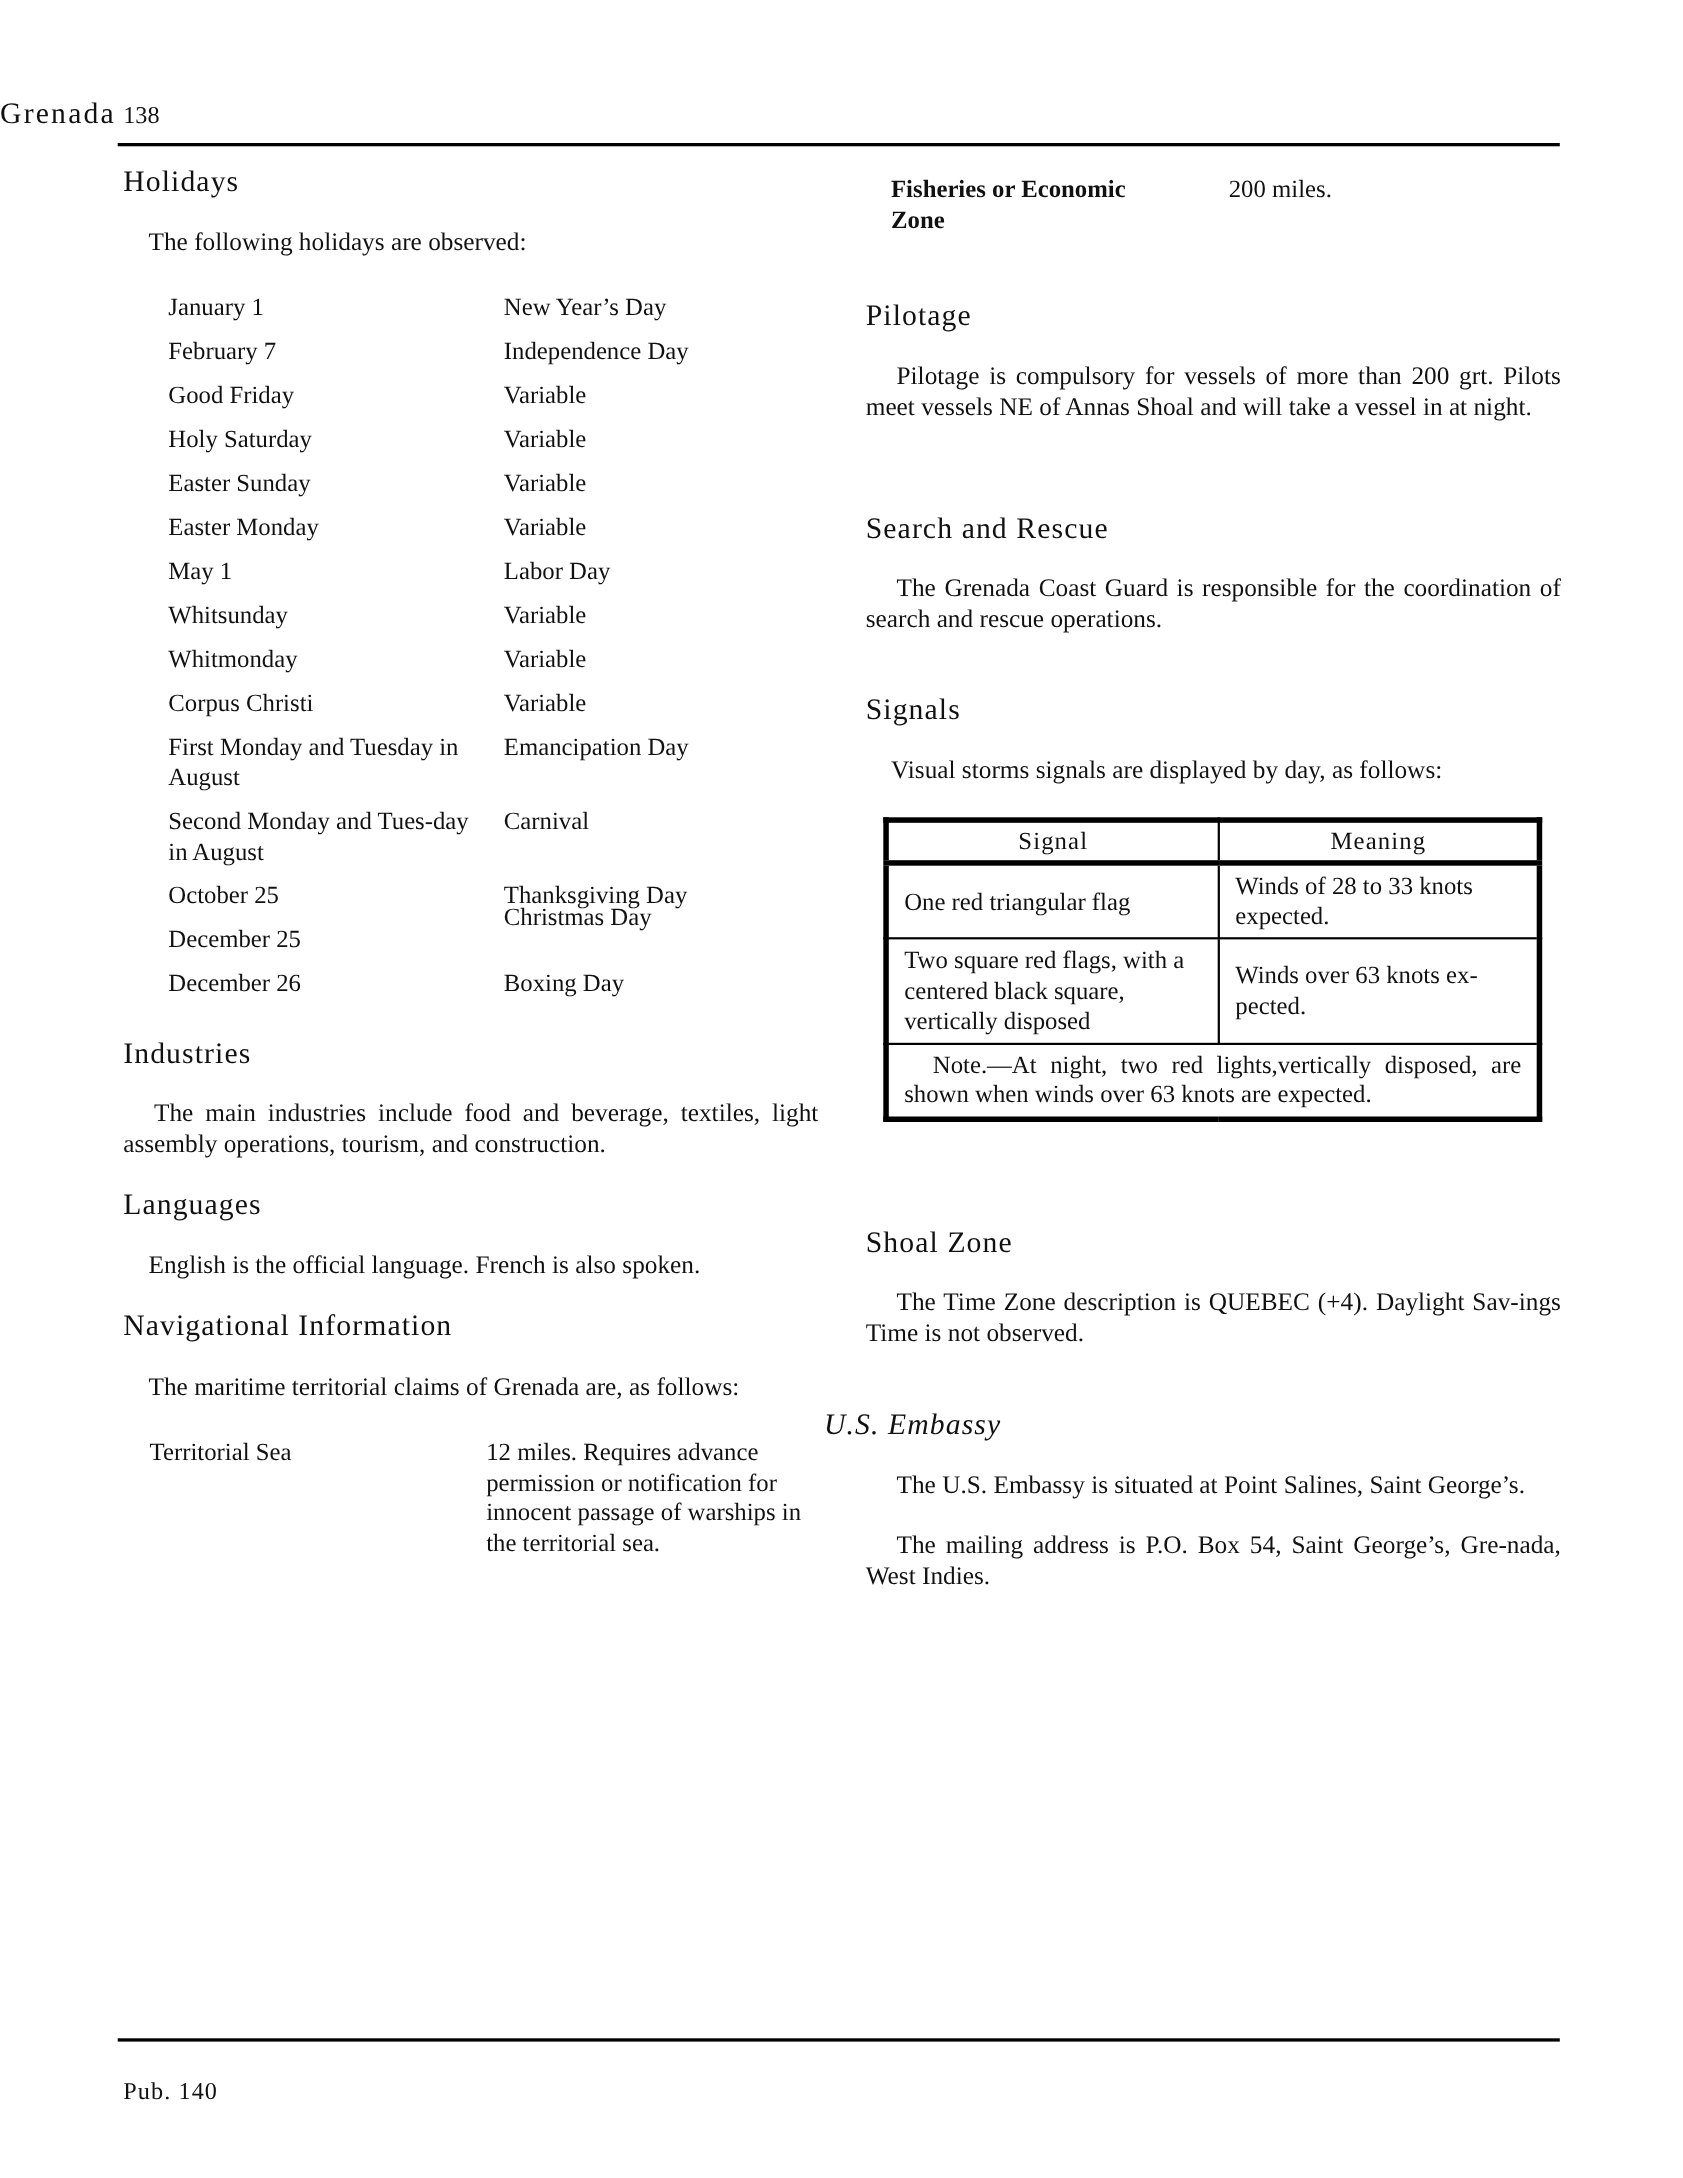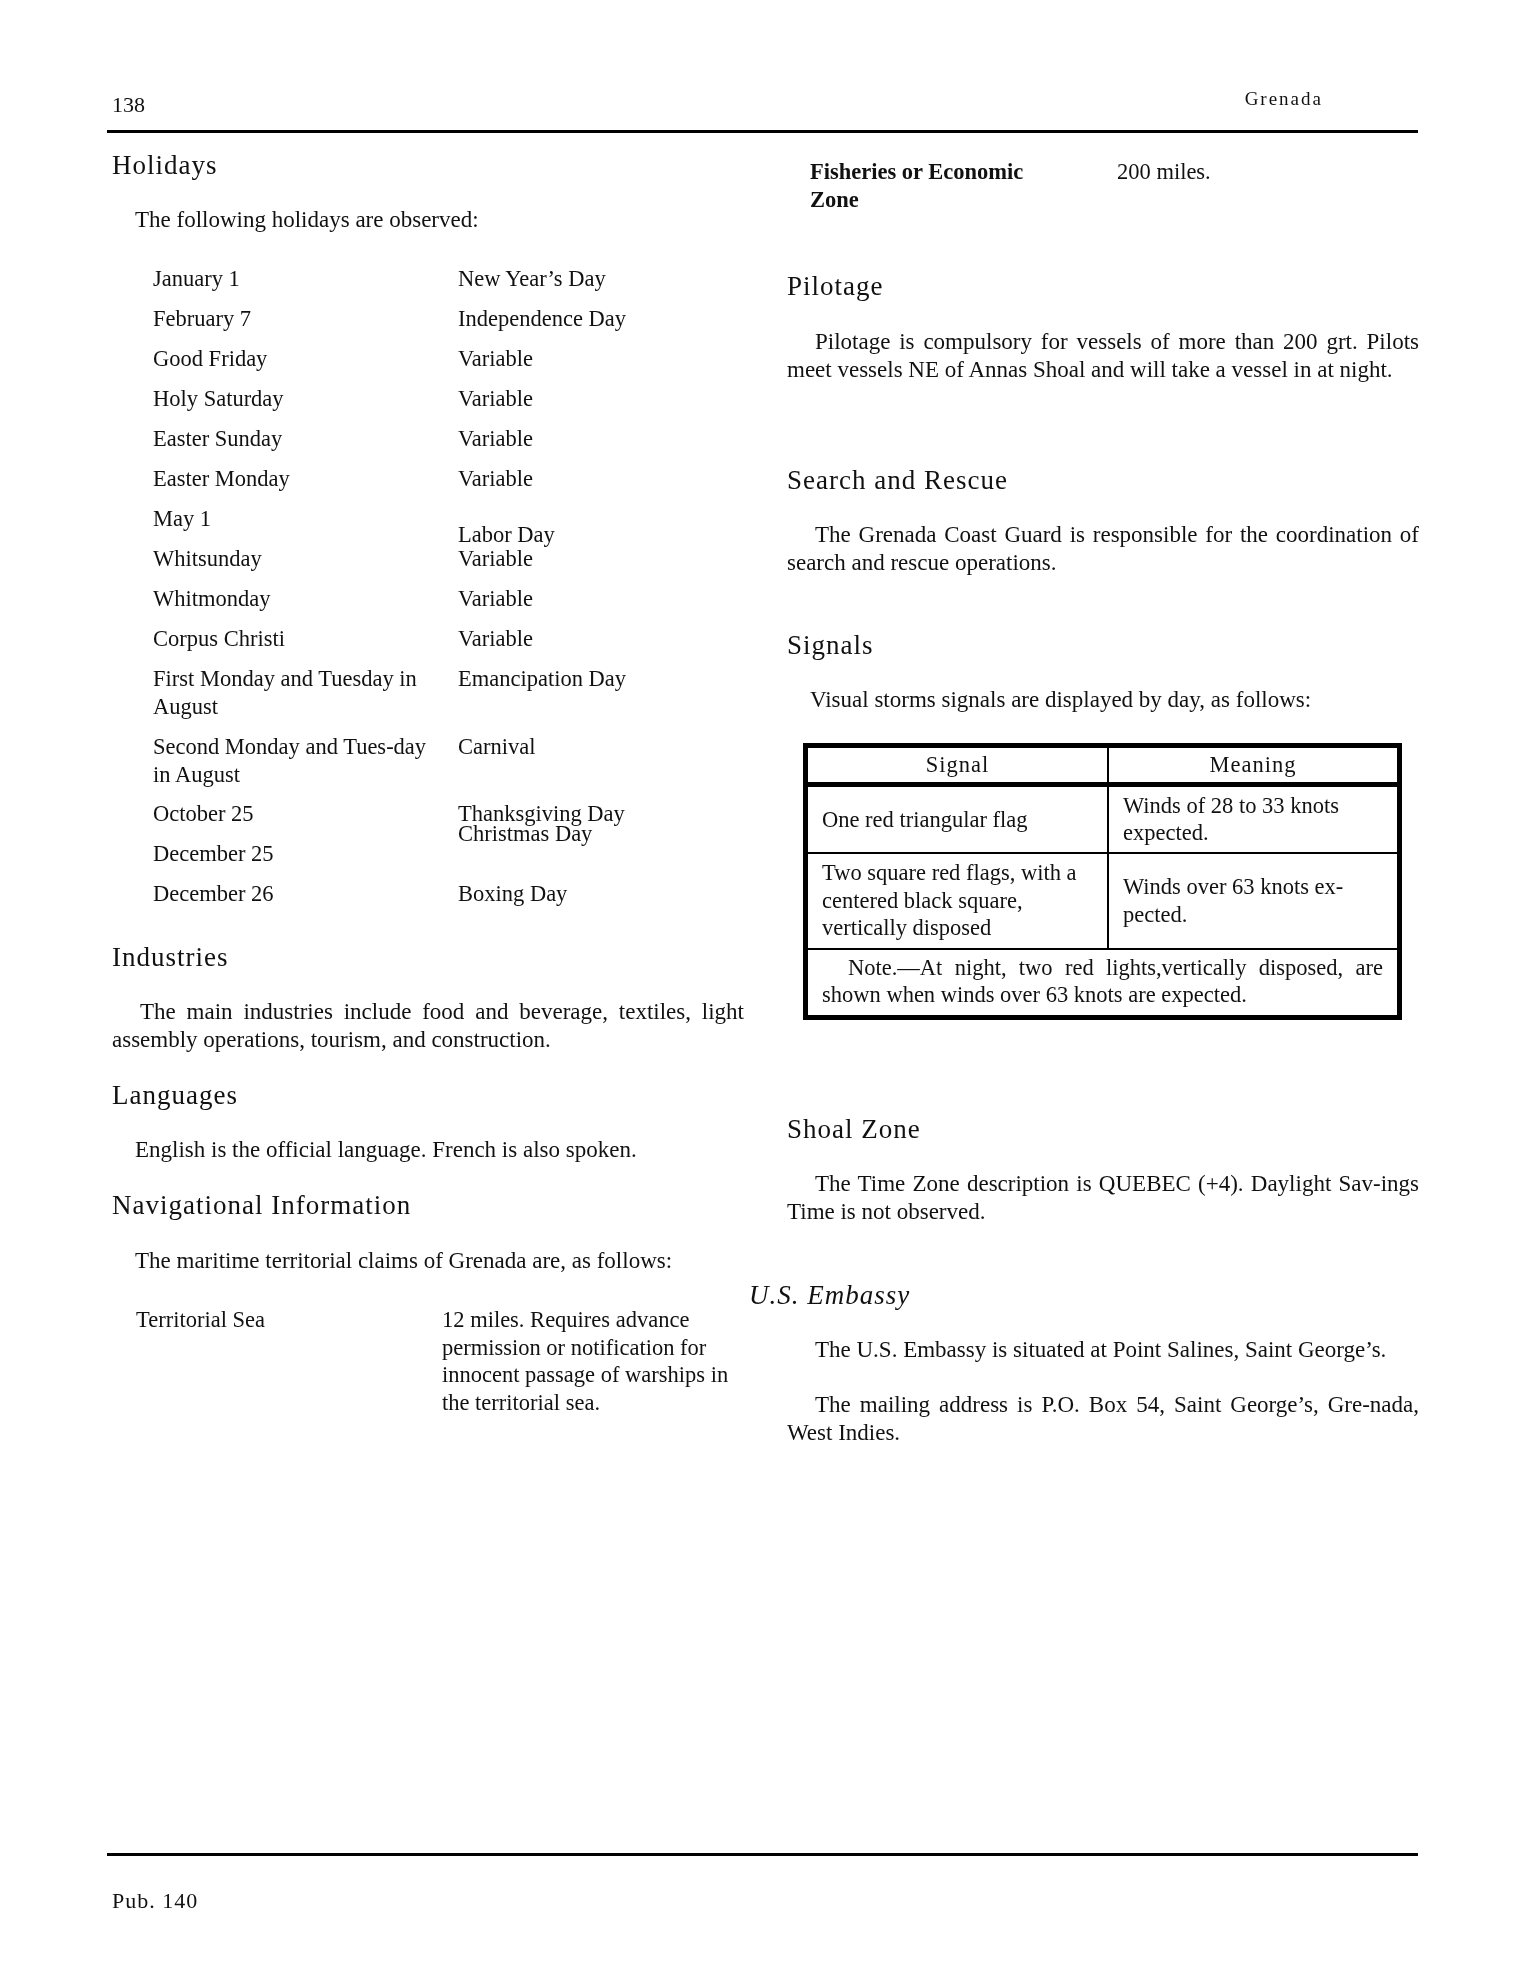--- a/index.html
+++ b/index.html
@@ -1,20 +1,20 @@
 <!DOCTYPE html>
 <html><head>
 <meta charset="utf-8">
 <style>
   html, body { margin: 0; padding: 0; background: #ffffff; }
   body { width: 1530px; height: 1980px; position: relative; overflow: hidden;
          font-family: "Liberation Serif", "DejaVu Serif", serif; color: #111; }
   .abs { position: absolute; }
   .page-num { left: 112px; top: 92px; font-size: 22px; }
-  .running-title { left: 0; width: 1323px; top: 88px; text-align: right; font-size: 19px; letter-spacing: 2px; }
+  .running-title { left: 0; width: 1323px; top: 88px; text-align: left; font-size: 27px; letter-spacing: 2px; }
   .rule { background: #000; height: 3px; }
   .h { font-size: 27px; letter-spacing: 1px; font-weight: normal; margin: 0; }
   .p { font-size: 23px; line-height: 27.5px; margin: 0; }
   .just { text-align: justify; }
   .indent { text-indent: 28px; }
   .row { position: absolute; font-size: 22.5px; line-height: 27.5px; }
   .lcell { left: 153px; width: 290px; }
   .rcell { left: 458px; width: 300px; }
   table.sig { position: absolute; left: 803px; top: 743px; width: 599px; border-collapse: collapse;
               border: 5px solid #000; font-size: 22.5px; line-height: 27.5px; }
@@ -40,21 +40,21 @@
   <div class="row rcell" style="top:305px;">Independence Day</div>
   <div class="row lcell" style="top:345px;">Good Friday</div>
   <div class="row rcell" style="top:345px;">Variable</div>
   <div class="row lcell" style="top:385px;">Holy Saturday</div>
   <div class="row rcell" style="top:385px;">Variable</div>
   <div class="row lcell" style="top:425px;">Easter Sunday</div>
   <div class="row rcell" style="top:425px;">Variable</div>
   <div class="row lcell" style="top:465px;">Easter Monday</div>
   <div class="row rcell" style="top:465px;">Variable</div>
   <div class="row lcell" style="top:505px;">May 1</div>
-  <div class="row rcell" style="top:505px;margin-top:16px;">Labor Day</div>
+  <div class="row rcell" style="top:505px;">Labor Day</div>
   <div class="row lcell" style="top:545px;">Whitsunday</div>
   <div class="row rcell" style="top:545px;">Variable</div>
   <div class="row lcell" style="top:585px;">Whitmonday</div>
   <div class="row rcell" style="top:585px;">Variable</div>
   <div class="row lcell" style="top:625px;">Corpus Christi</div>
   <div class="row rcell" style="top:625px;">Variable</div>
   <div class="row lcell" style="top:665px; width:280px;">First Monday and Tuesday in August</div>
   <div class="row rcell" style="top:665px;">Emancipation Day</div>
   <div class="row lcell" style="top:733px; width:280px;">Second Monday and Tues-day in August</div>
   <div class="row rcell" style="top:733px;">Carnival</div>

